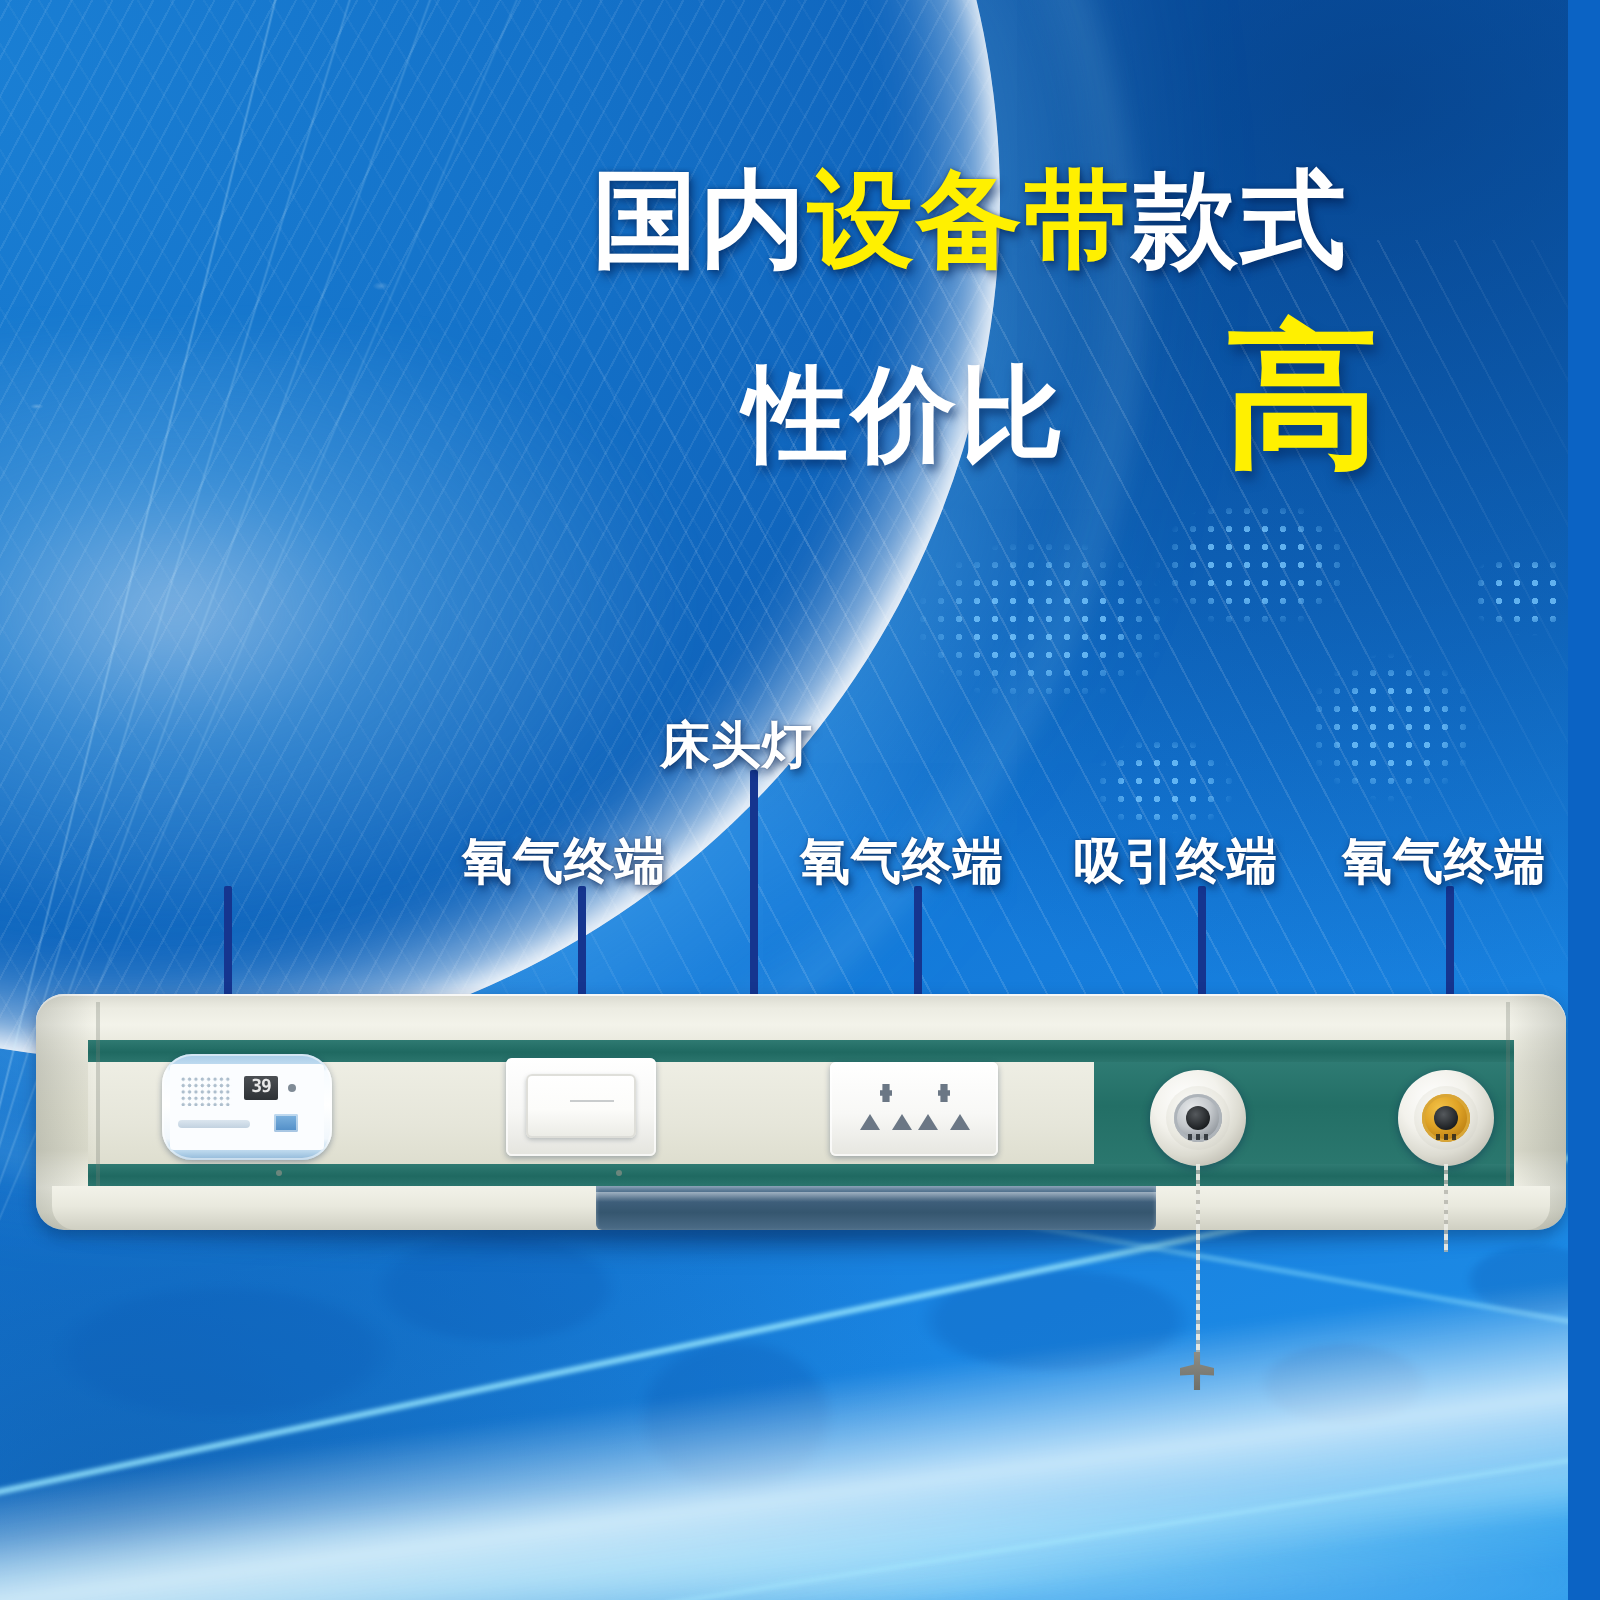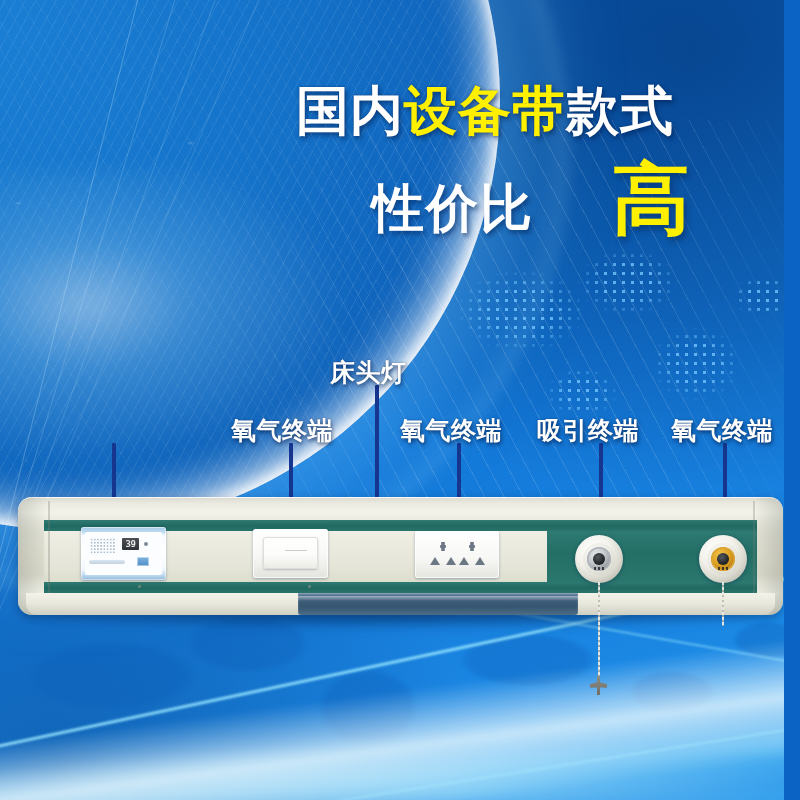--- a/index.html
+++ b/index.html
@@ -190,21 +190,21 @@
     box-shadow:inset 0 1px 2px rgba(255,255,255,.35);}
   .bluebar-gloss{position:absolute;left:280px;top:99px;width:280px;height:5px;
     background:linear-gradient(to bottom, rgba(255,255,255,.45), rgba(255,255,255,0));}
   
   .lip{position:absolute;left:8px;top:96px;width:749px;height:22px;
     background:linear-gradient(to bottom,#f2f2e9 0%,#e9e9de 45%,#cfcfc2 100%);
     border-radius:0 0 12px 12px;}
 
   
   .intercom{position:absolute;left:81px;top:527px;width:85px;height:53px;
-    border-radius:3px;
+    border-radius:15px;
     background:linear-gradient(to bottom,#a6cbe8 0%,#bcd9ef 9%,#f6fbff 16%,#ffffff 48%,#f1f7fc 80%,#b9d6ec 92%,#8fb7d8 100%);
     box-shadow:0 1px 3px rgba(0,30,70,.35), inset 0 0 0 1px rgba(255,255,255,.5);}
   .ic-face{position:absolute;left:4px;top:5px;width:77px;height:43px;background:#fbfdff;border-radius:2px;}
   .ic-grille{position:absolute;left:9px;top:11px;width:26px;height:15px;
     background-image:radial-gradient(circle, #9fb3c4 0.8px, transparent 1px);
     background-size:3.2px 3.2px;opacity:.85;}
   .ic-display{position:absolute;left:41px;top:11px;width:17px;height:12px;
     background:linear-gradient(to bottom,#4b4f53,#2e3236);border-radius:1px;
     color:#e8e8e8;font-family:"DejaVu Sans Mono","Liberation Mono",monospace;
     font-size:9px;font-weight:bold;line-height:12px;text-align:center;letter-spacing:-0.5px;}

